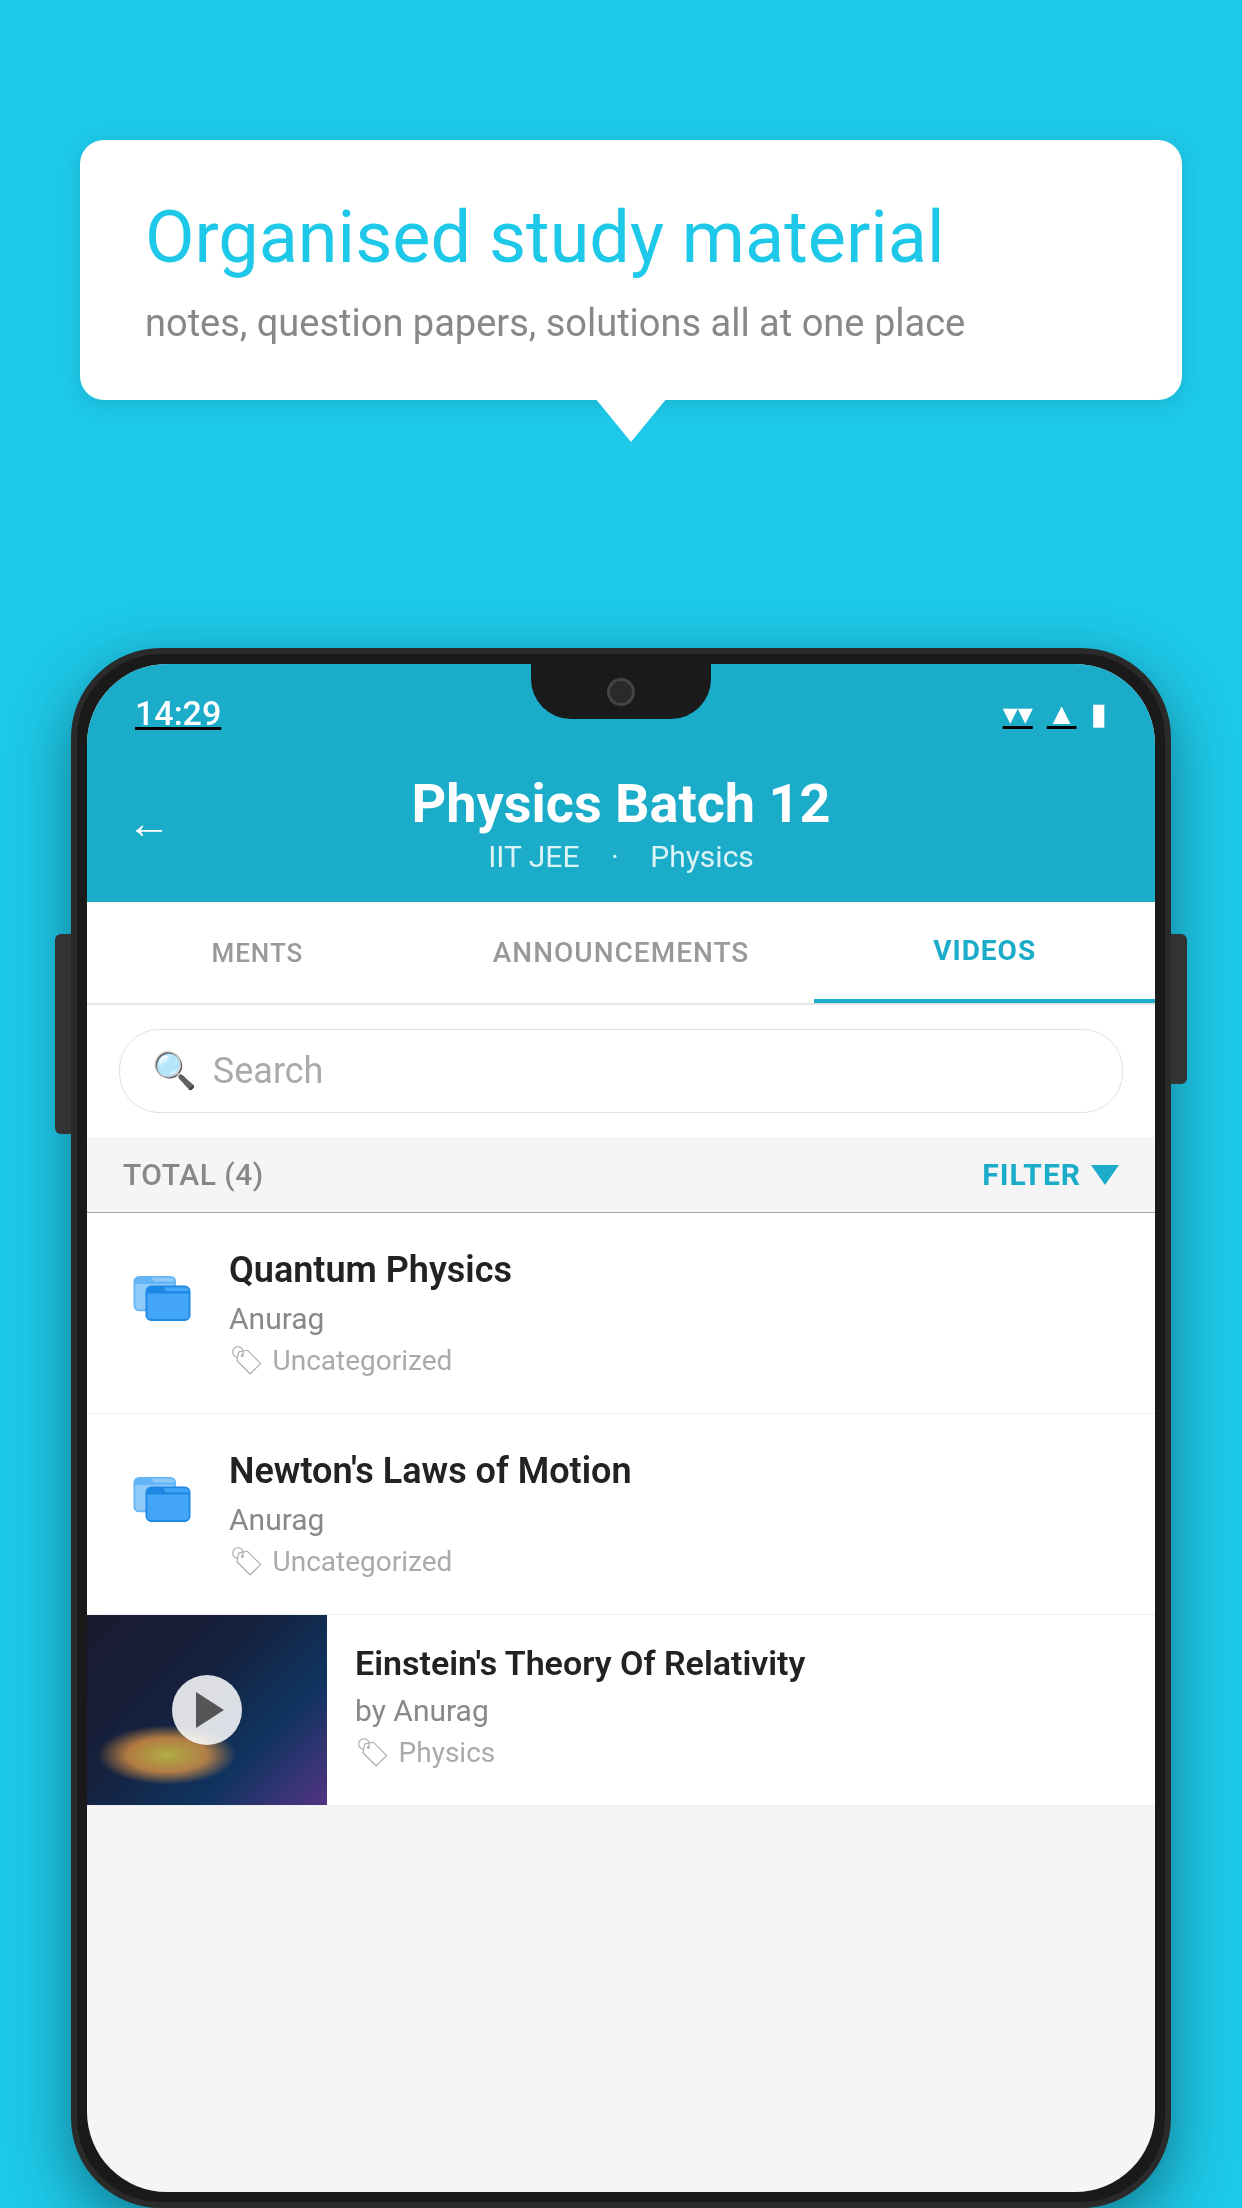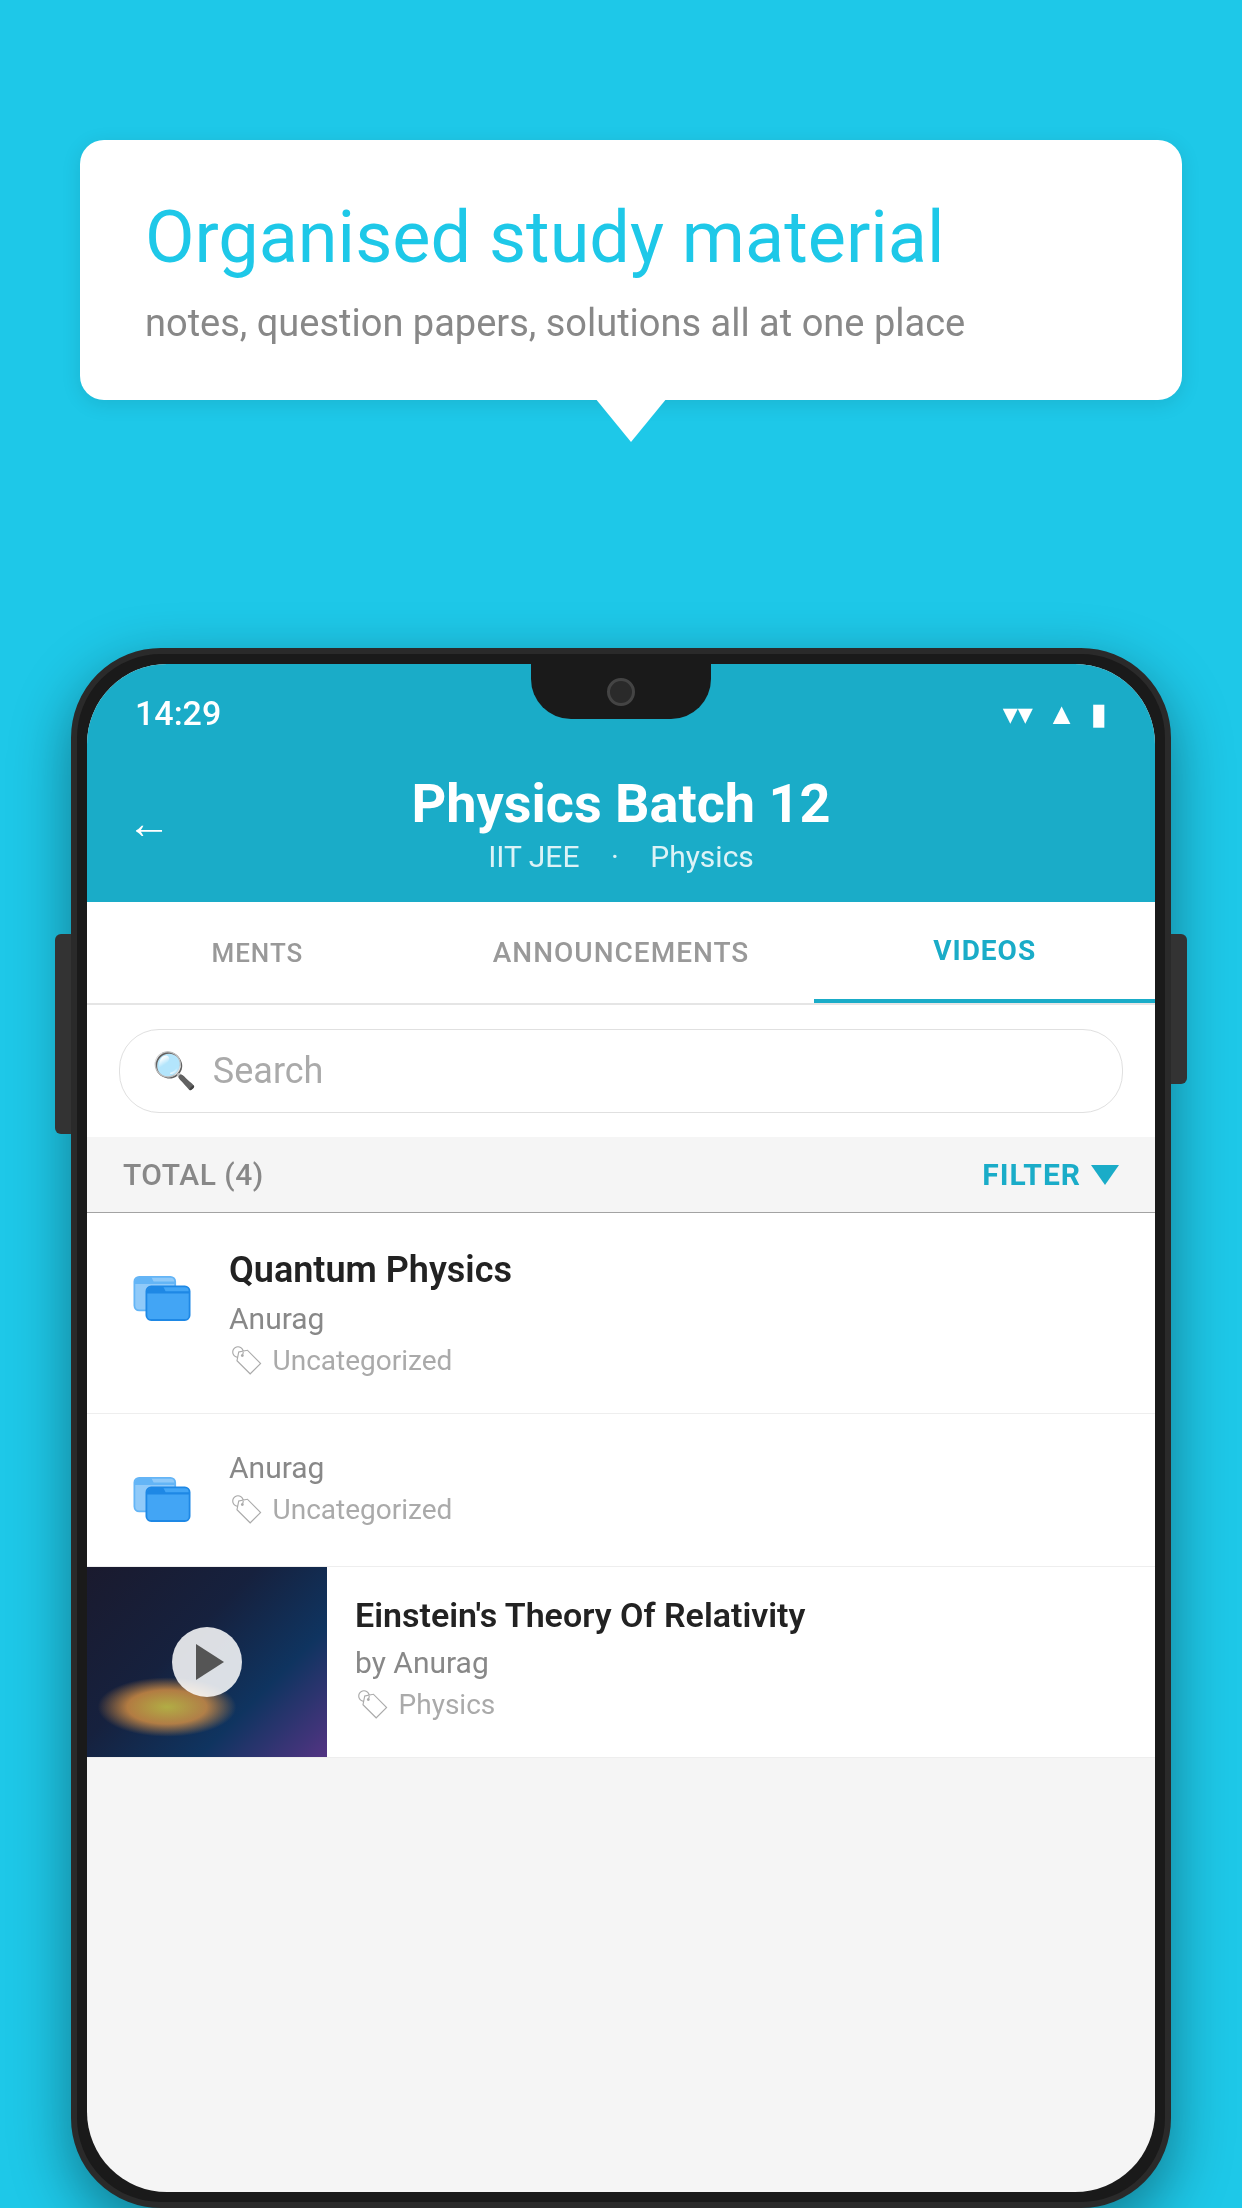--- a/index.html
+++ b/index.html
@@ -138,20 +138,21 @@
 
     
     .status-bar {
       height: 88px;
       background: #1aacc8;
       display: flex;
       align-items: center;
       justify-content: space-between;
       padding: 0 48px;
       padding-top: 10px;
+      text-decoration: underline;
     }
 
     .status-time {
       color: white;
       font-size: 34px;
       font-weight: 500;
     }
 
     .status-icons {
       display: flex;
@@ -510,20 +511,21 @@
         <div class="video-item">
           <div class="video-thumb-icon">
             <svg class="folder-icon-svg" viewBox="0 0 60 55" fill="none" xmlns="http://www.w3.org/2000/svg">
               <rect x="2" y="14" width="34" height="28" rx="4" fill="#90CAF9" stroke="#64B5F6" stroke-width="1.5"></rect>
               <path d="M2 20 Q2 14 8 14 L16 14 L18 18 L36 18 L36 20 Z" fill="#64B5F6"></path>
               <rect x="12" y="22" width="36" height="28" rx="4" fill="#42A5F5" stroke="#1E88E5" stroke-width="1.5"></rect>
               <path d="M12 28 Q12 22 18 22 L26 22 L28 26 L48 26 L48 28 Z" fill="#1E88E5"></path>
             </svg>
           </div>
           <div class="video-info">
+            <div class="video-title">Newton's Laws of Motion</div>
             <div class="video-author">Anurag</div>
             <div class="video-tag">
               <span>🏷</span>
               <span>Uncategorized</span>
             </div>
           </div>
         </div>
 
         <div class="video-item-thumb">
           <div class="video-thumbnail">

